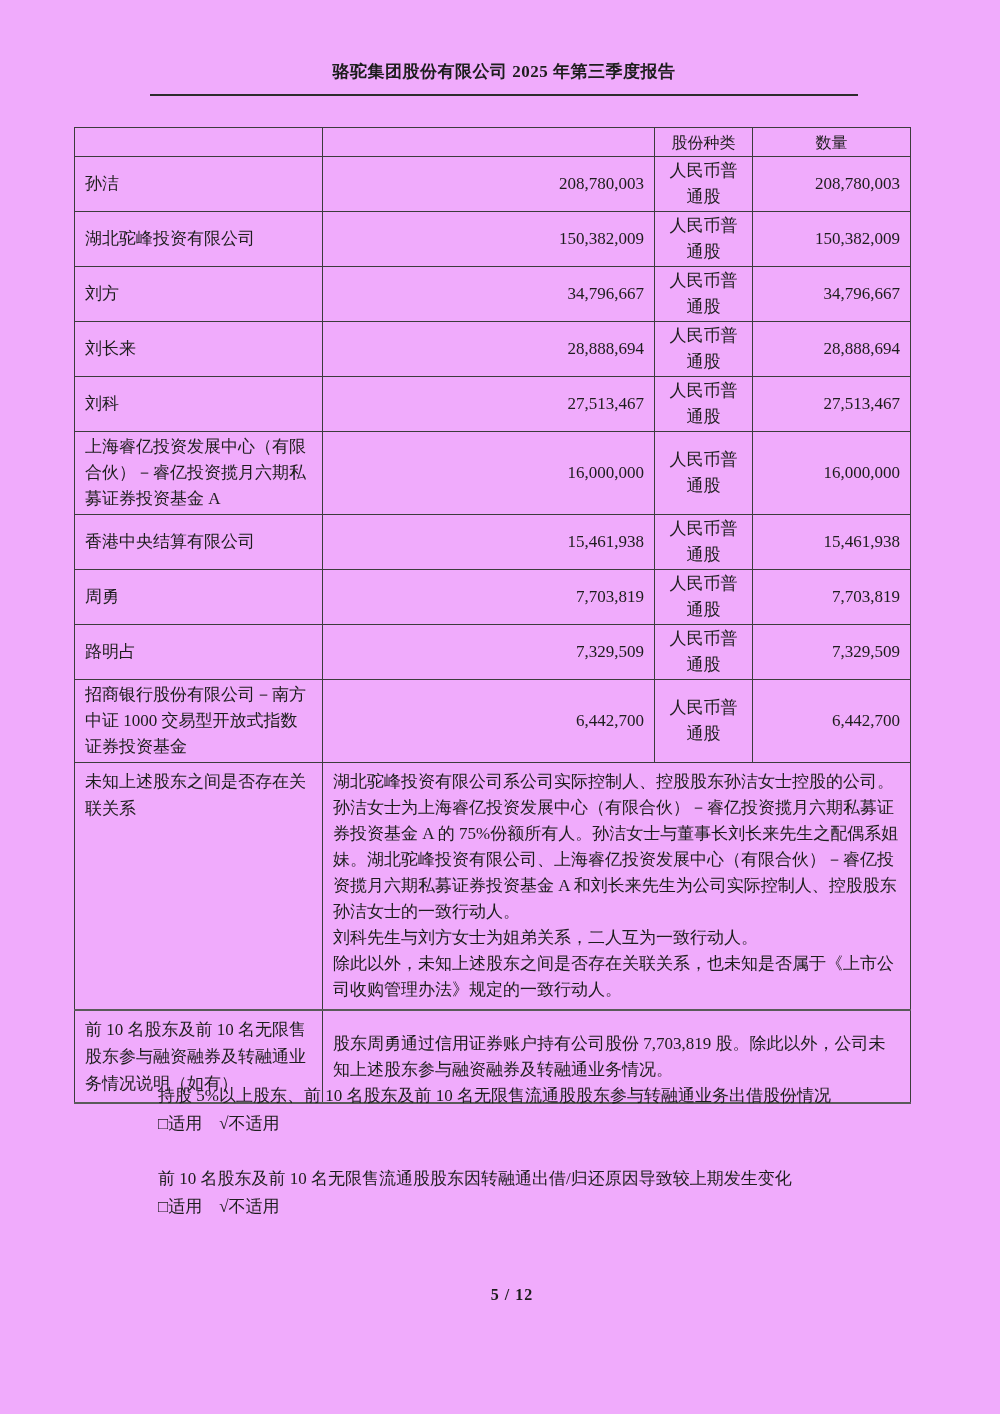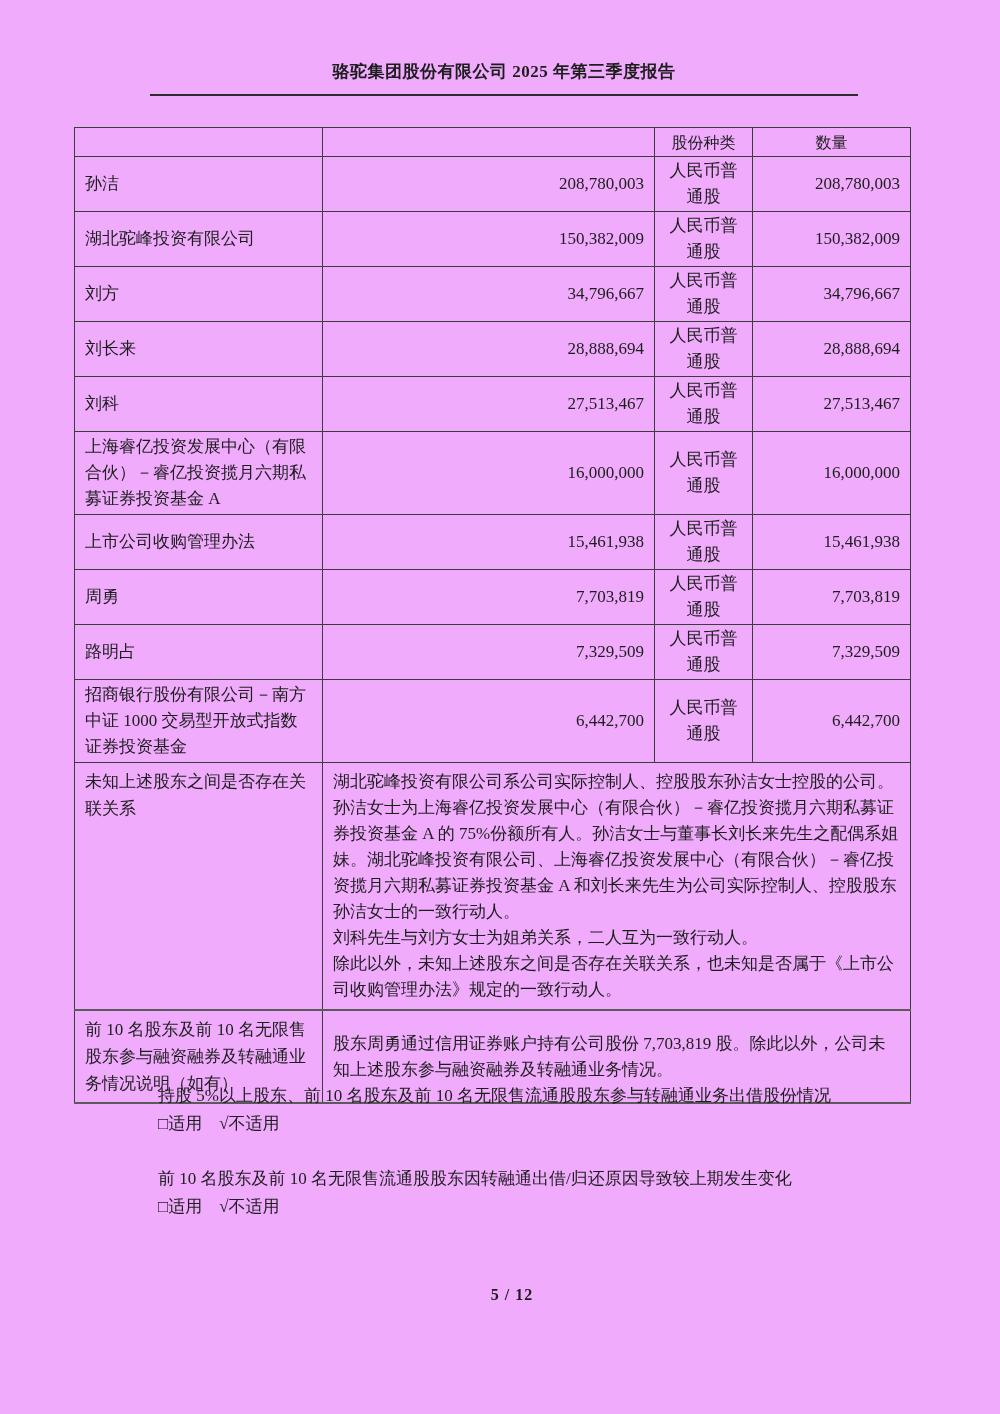--- a/index.html
+++ b/index.html
@@ -179,21 +179,21 @@
         <td class="cell-type">人民币普通股</td>
         <td class="cell-qty">27,513,467</td>
       </tr>
       <tr>
         <td class="cell-name">上海睿亿投资发展中心（有限合伙）－睿亿投资揽月六期私募证券投资基金 A</td>
         <td class="cell-num">16,000,000</td>
         <td class="cell-type">人民币普通股</td>
         <td class="cell-qty">16,000,000</td>
       </tr>
       <tr>
-        <td class="cell-name">上市公司收购管理办法</td>
+        <td class="cell-name">香港中央结算有限公司</td>
         <td class="cell-num">15,461,938</td>
         <td class="cell-type">人民币普通股</td>
         <td class="cell-qty">15,461,938</td>
       </tr>
       <tr>
         <td class="cell-name">周勇</td>
         <td class="cell-num">7,703,819</td>
         <td class="cell-type">人民币普通股</td>
         <td class="cell-qty">7,703,819</td>
       </tr>

